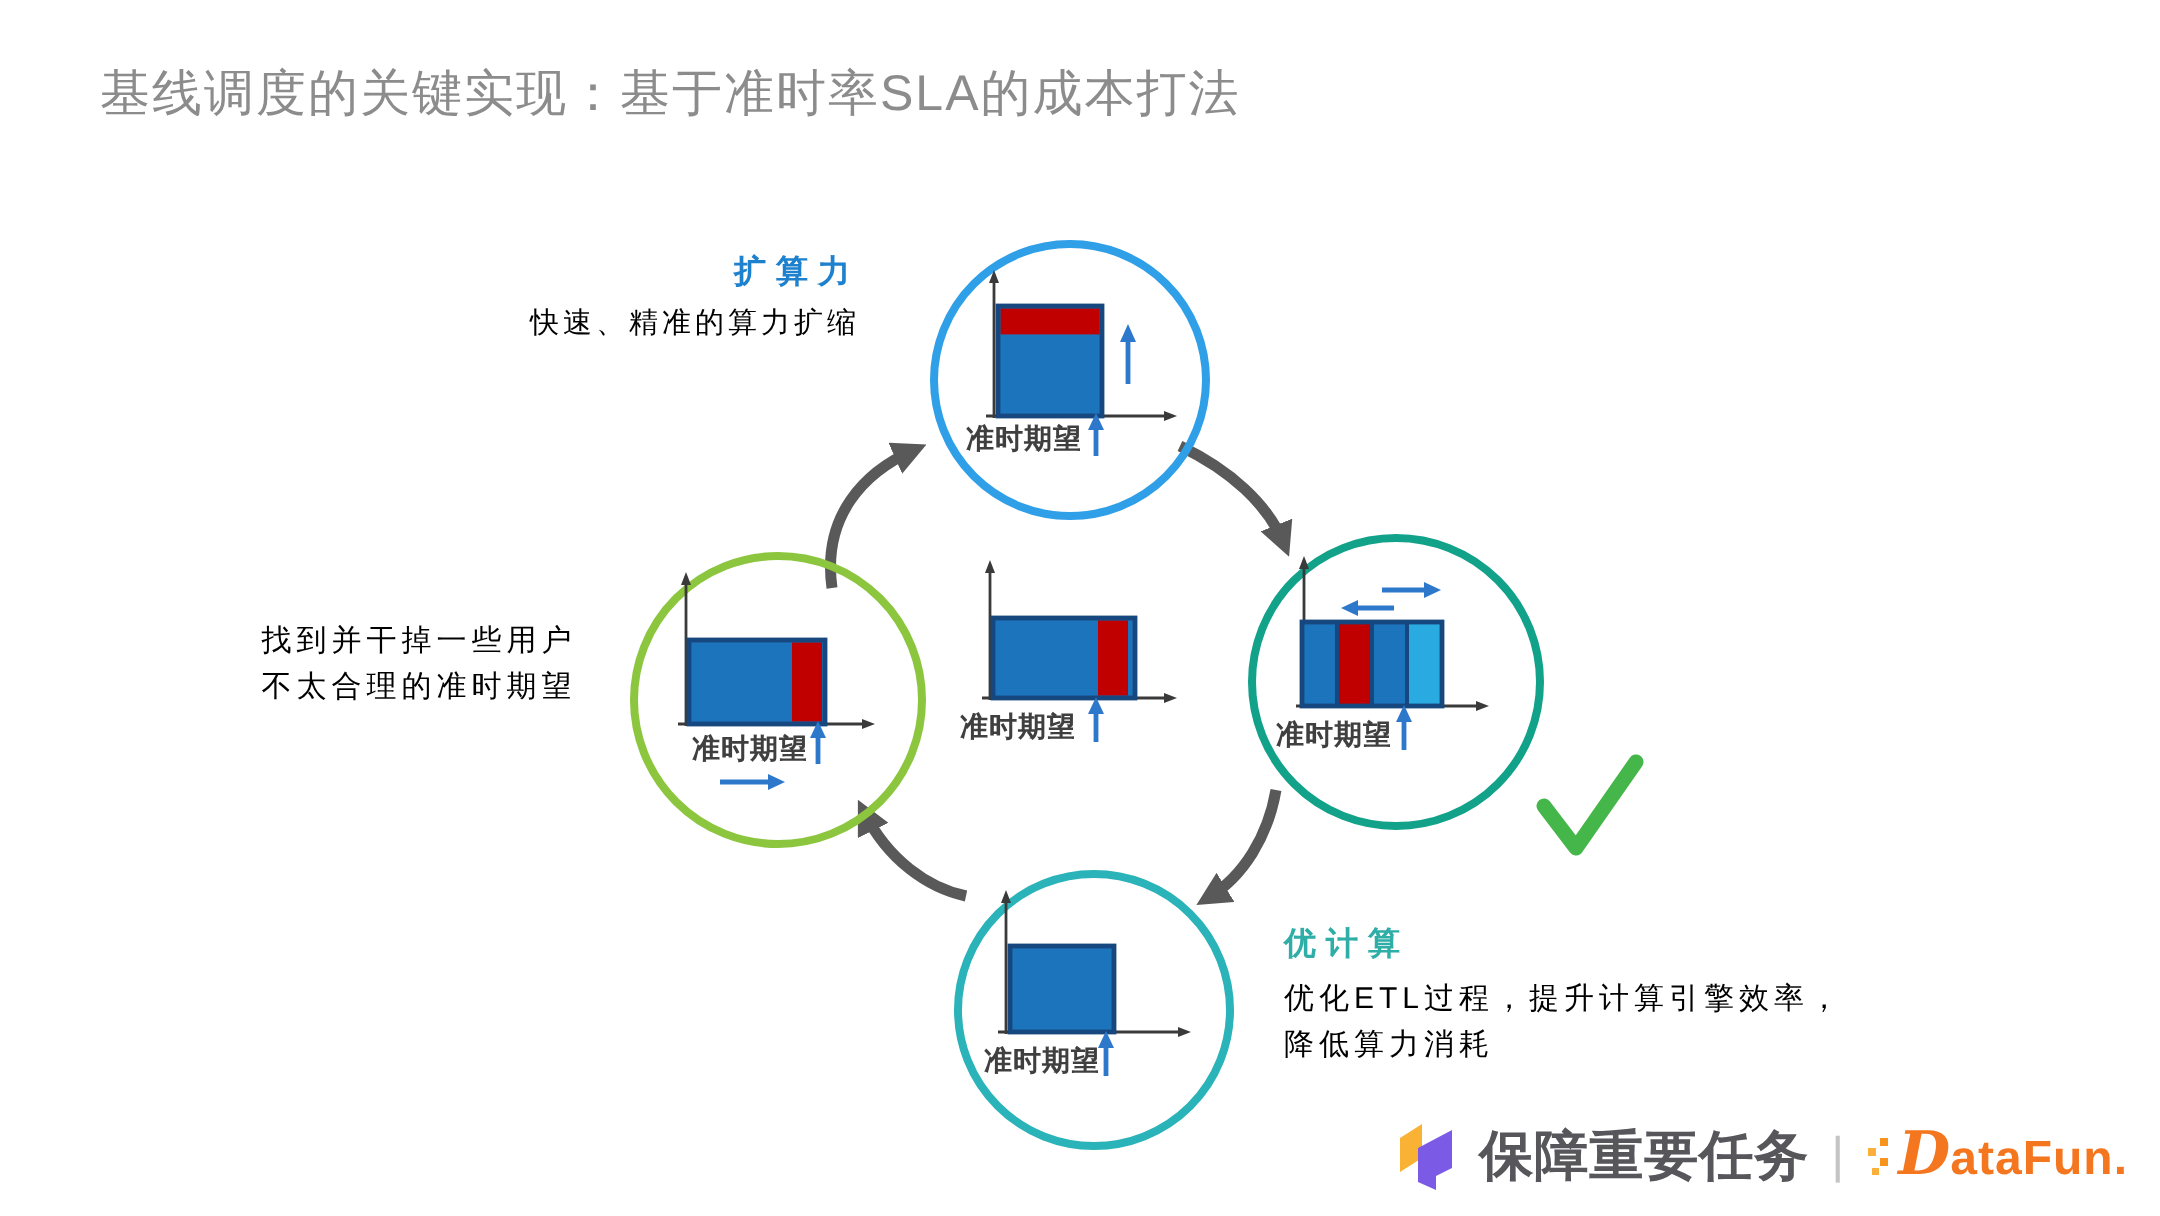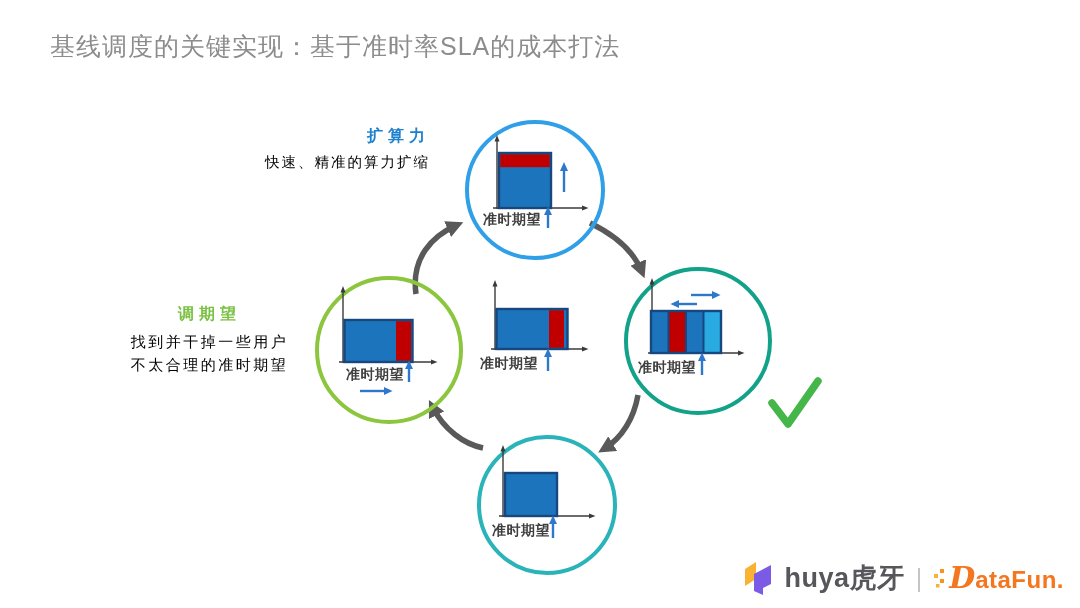--- a/index.html
+++ b/index.html
@@ -175,33 +175,37 @@
     </g>
     <text class="axis-label" x="4" y="92">准时期望</text>
   </svg>
 
   <div class="label-block top">
     <span class="heading">扩算力</span>
     <span class="desc">快速、精准的算力扩缩</span>
   </div>
 
   <div class="label-block left">
-    <span class="heading">调期望</span>
     <span class="desc">找到并干掉一些用户
 不太合理的准时期望</span>
   </div>
 
 
+  <div class="label-block bottom">
+    <span class="heading">优计算</span>
+    <span class="desc">优化ETL过程，提升计算引擎效率，
+降低算力消耗</span>
+  </div>
 
   <div class="footer">
     <svg width="34" height="36" viewBox="0 0 34 36">
       <polygon points="3,9 14,2 14,19 3,26" fill="#F9B233"></polygon>
       <polygon points="12,14 29,5 29,24 21,28 21,35 12,31" fill="#7B5BE6"></polygon>
     </svg>
-    <span class="huya-text">huya虎牙</span>
+    <span class="huya-text">保障重要任务</span>
     <span class="sep">|</span>
     <span class="datafun">
       <svg class="dots-icon" width="14" height="24" viewBox="0 0 14 24">
         <rect x="1" y="8" width="4" height="4" fill="#FBB03B"></rect>
         <rect x="7" y="3" width="4" height="4" fill="#F7941E"></rect>
         <rect x="7" y="13" width="4" height="4" fill="#F7941E"></rect>
         <rect x="3" y="18" width="3.5" height="3.5" fill="#FBB03B"></rect>
       </svg>
       <span class="datafun-d">D</span>
         <span class="datafun-rest">ataFun.</span>

